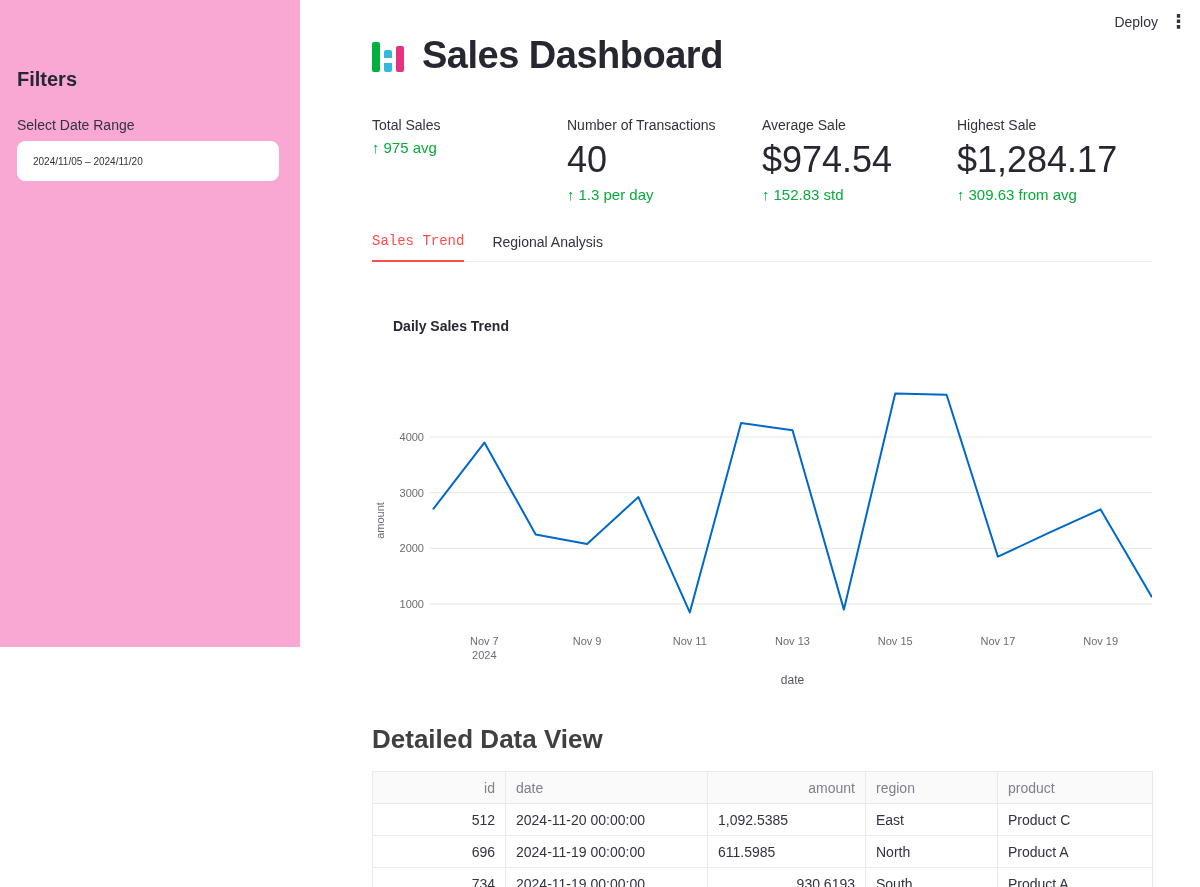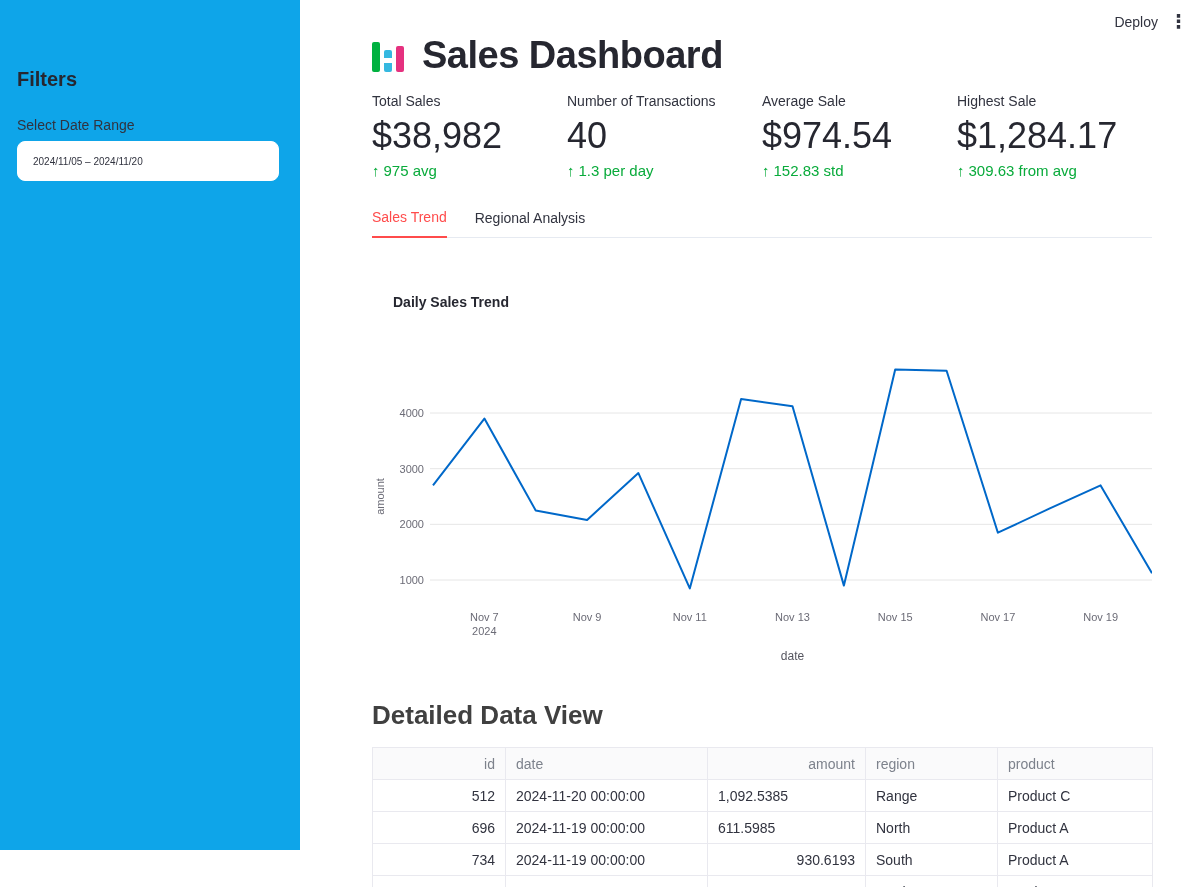--- a/index.html
+++ b/index.html
@@ -5,22 +5,22 @@
   * { box-sizing: border-box; }
   html,body { margin:0; padding:0; }
   body {
     width:1200px; height:887px; overflow:hidden;
     font-family:"Liberation Sans","DejaVu Sans",sans-serif;
     background:#ffffff; color:#31333f; position:relative;
   }
 
   
   .sidebar {
-    position:absolute; left:0; top:0; width:300px; height:850px;
-    background:#0ea5e9; padding:68px 17px 0 17px;
+    position:absolute; left:0; top:0; width:300px; height:647px;
+    background:#f9a8d4; padding:68px 17px 0 17px;
   }
   .sidebar-title { font-size:20px; font-weight:700; color:#262730; margin:0 0 26px 0; }
   .date-label { font-size:14px; color:#31333f; margin-bottom:8px; }
   .date-input {
     width:262px; height:40px; background:#ffffff; border:1px solid #ffffff;
     border-radius:8px; padding:0 15px; font-size:10px; color:#31333f;
     font-family:"Liberation Sans","DejaVu Sans",sans-serif; outline:none;
   }
 
   
@@ -42,34 +42,34 @@
 
   .title-row { display:flex; align-items:center; gap:16px; }
   .chart-icon { width:34px; height:32px; display:flex; align-items:flex-end; gap:4px; }
   .chart-icon .bar-g { width:8px; height:30px; background:#00b140; border-radius:2px; }
   .chart-icon .bar-b { width:8px; height:22px; border-radius:2px;
     background:linear-gradient(180deg,#35b8e0 0 35%,#ffffff 35% 60%,#35b8e0 60% 100%); }
   .chart-icon .bar-p { width:8px; height:26px; background:#e5317f; border-radius:2px; }
   .page-title { font-size:38px; font-weight:700; color:#262730; margin:0; letter-spacing:-0.5px; }
 
   
-  .metrics { display:flex; margin-top:16px; }
+  .metrics { display:flex; margin-top:40px; }
   .metric { width:198px; }
   .metric-label { font-size:14px; color:#31333f; }
   .metric-value { font-size:36px; color:#262730; margin-top:6px; line-height:1.15; }
   .metric-delta { font-size:15px; color:#09ab3b; margin-top:6px; display:flex; align-items:center; gap:4px; }
   .up-arrow { font-size:15px; color:#09ab3b; }
 
   
   .tabs { display:flex; gap:28px; margin-top:24px; border-bottom:1px solid #e6eaf1; }
   .tab {
     font-size:14px; padding:6px 0 11px 0; color:#31333f; cursor:pointer;
     background:none; border:none; font-family:inherit; margin-bottom:-1px;
   }
-  .tab.active { color:#ff4b4b; border-bottom:2px solid #ff4b4b; }
+  .tab.active { color:#ff4b4b; border-bottom:2px solid #ff4b4b;font-family:Liberation Mono, monospace; }
 
   
   .chart-section { margin-top:56px; }
   .chart-title { font-size:14px; font-weight:700; color:#262730; margin:0 0 0 21px; }
   .chart-svg { display:block; margin-top:12px; }
 
   
   .table-title { font-size:26px; font-weight:700; color:#404040; margin:28px 0 16px 0; }
   table.data-grid { border-collapse:collapse; width:780px; font-size:14px; table-layout:fixed; }
   table.data-grid th {
@@ -102,21 +102,20 @@
         <div class="bar-g"></div>
           <div class="bar-b"></div>
           <div class="bar-p"></div>
       </div>
       <h1 class="page-title">Sales Dashboard</h1>
     </div>
 
     <div class="metrics">
       <div class="metric">
         <div class="metric-label">Total Sales</div>
-        <div class="metric-value">$38,982</div>
         <div class="metric-delta">
           <span class="up-arrow">↑</span>
           <span>975 avg</span>
         </div>
       </div>
       <div class="metric">
         <div class="metric-label">Number of Transactions</div>
         <div class="metric-value">40</div>
         <div class="metric-delta">
           <span class="up-arrow">↑</span>
@@ -187,21 +186,21 @@
             <th style="text-align: right;">amount</th>
             <th style="text-align: left;">region</th>
             <th style="text-align: left;">product</th>
           </tr>
         </thead>
       <tbody id="grid-body">
           <tr>
             <td style="text-align: right;">512</td>
             <td style="text-align: left;">2024-11-20 00:00:00</td>
             <td style="text-align: left;">1,092.5385</td>
-            <td style="text-align: left;">Range</td>
+            <td style="text-align: left;">East</td>
             <td style="text-align: left;">Product C</td>
           </tr>
           <tr>
             <td style="text-align: right;">696</td>
             <td style="text-align: left;">2024-11-19 00:00:00</td>
             <td style="text-align: left;">611.5985</td>
             <td style="text-align: left;">North</td>
             <td style="text-align: left;">Product A</td>
           </tr>
           <tr>

